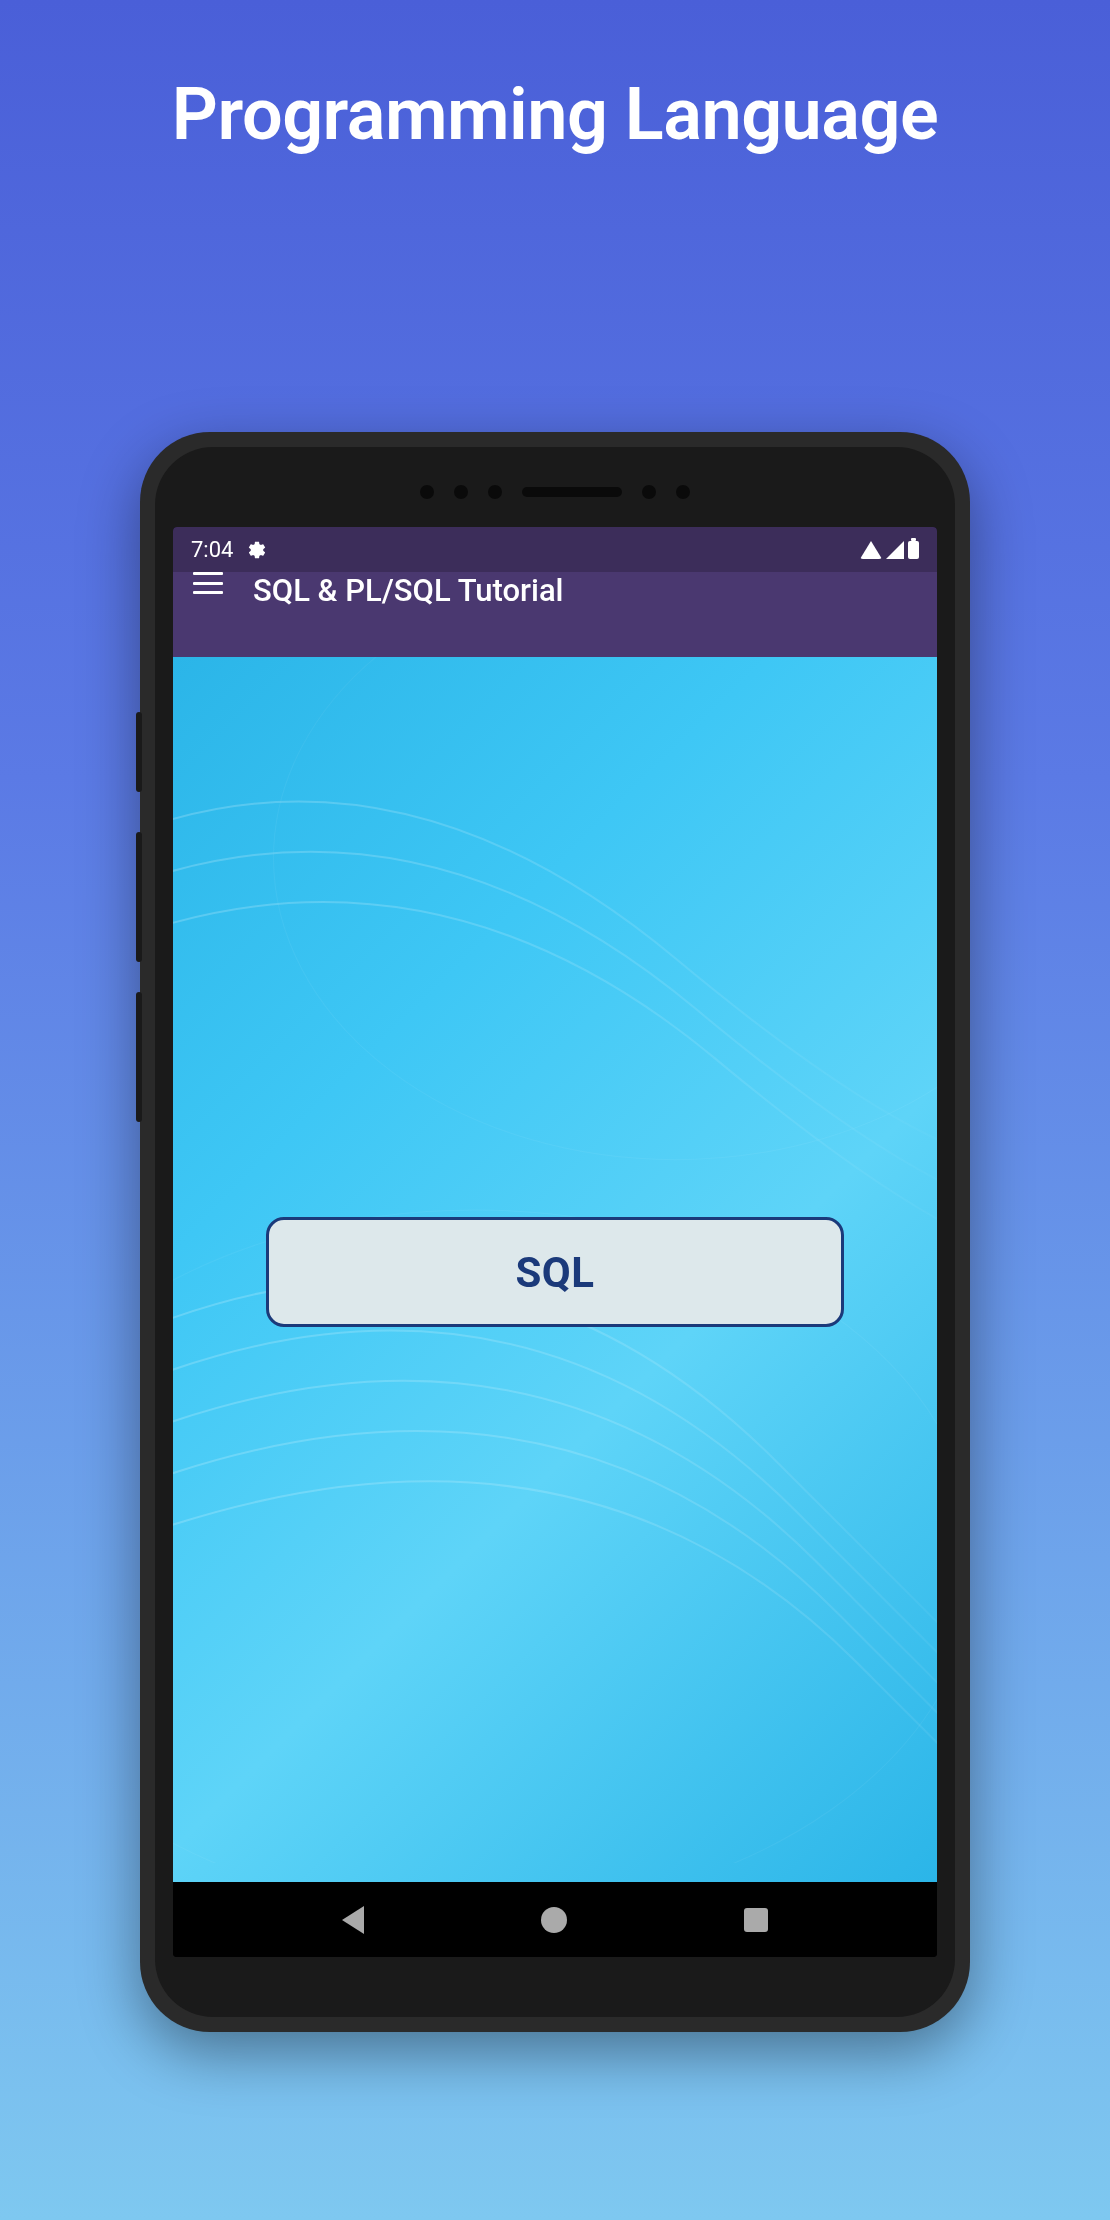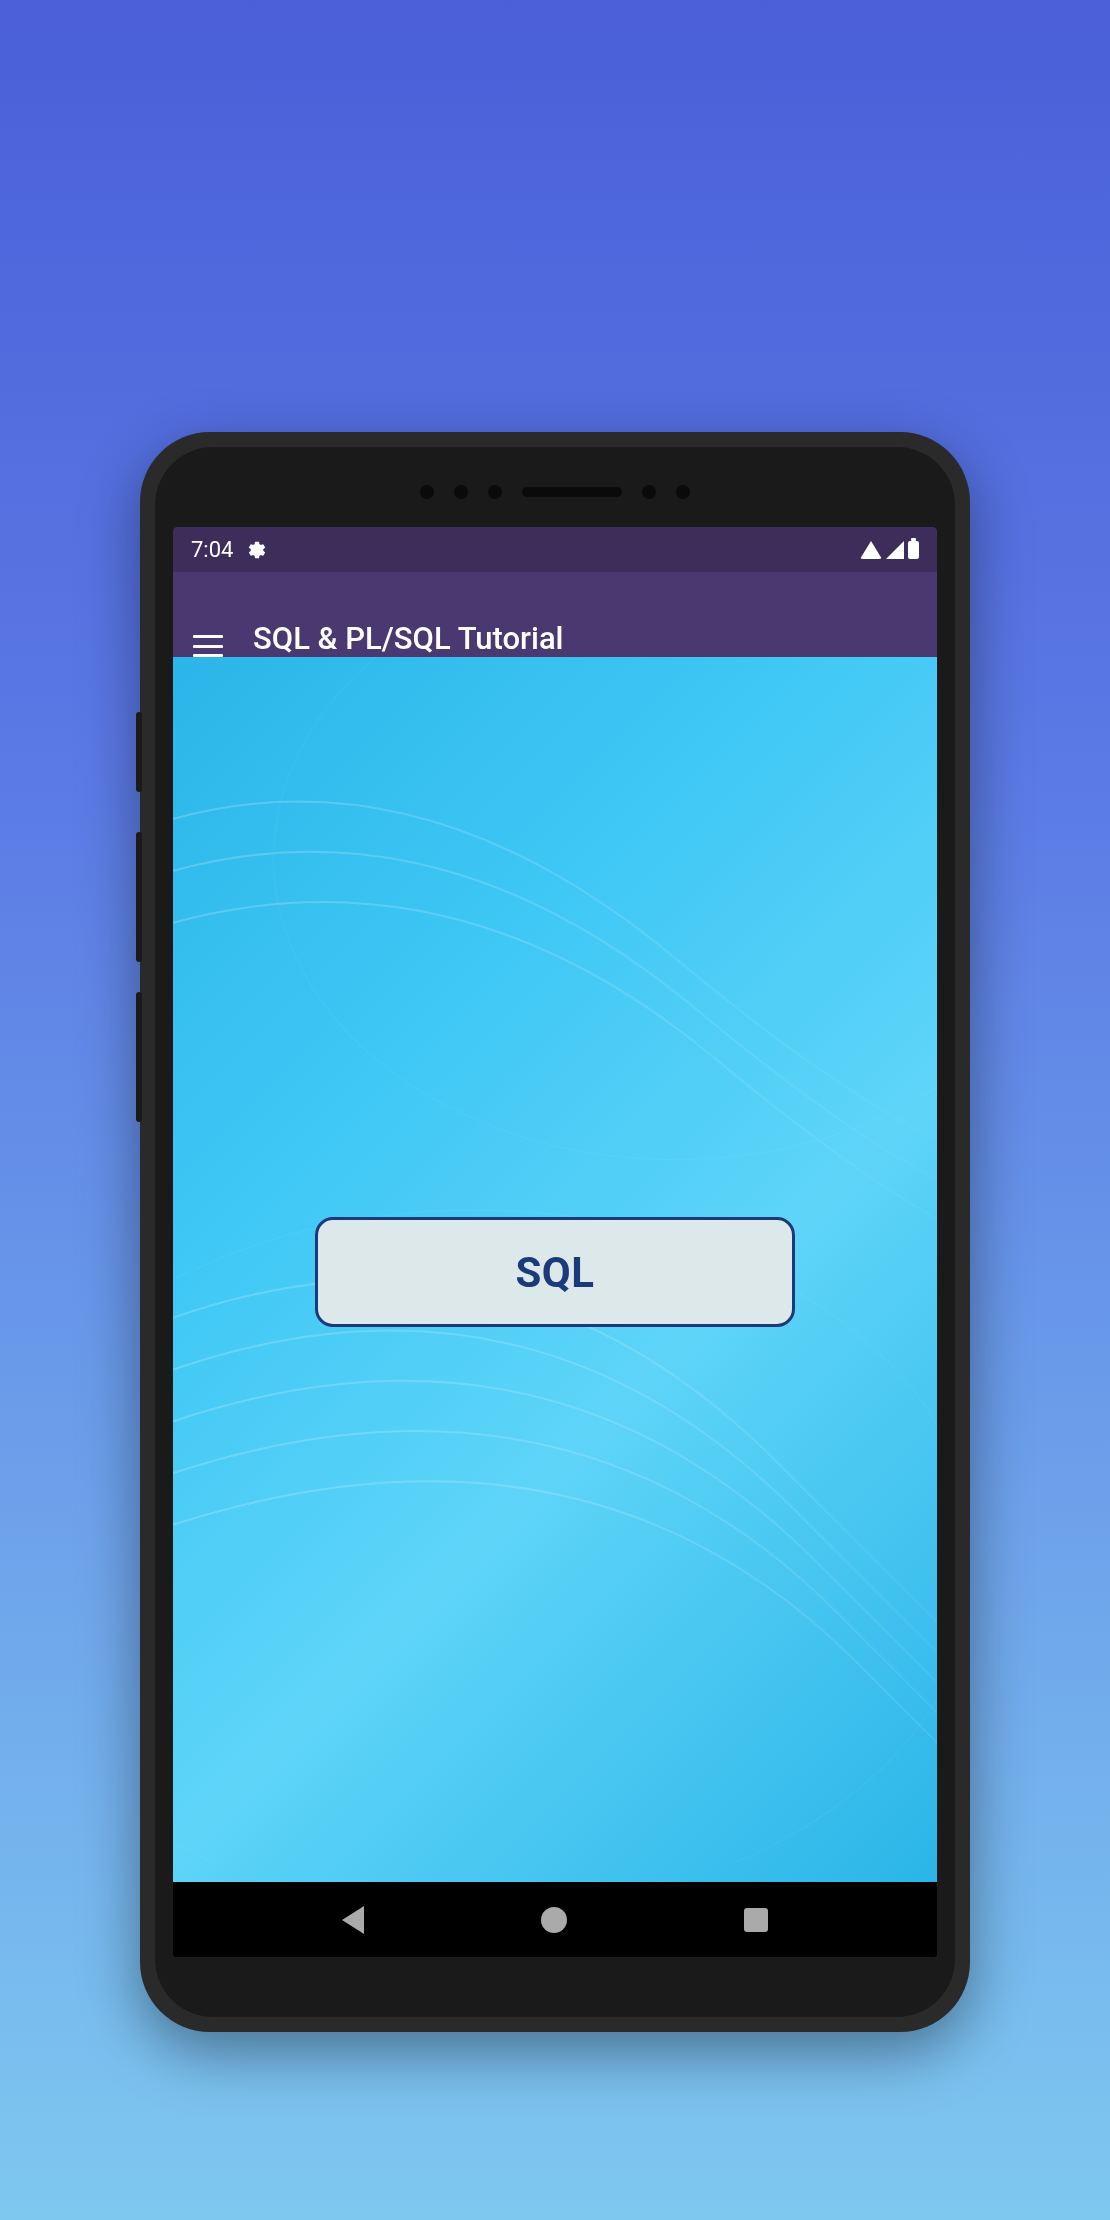--- a/index.html
+++ b/index.html
@@ -144,21 +144,21 @@
   width: 5px;
   height: 3px;
   background: #fff;
   border-radius: 1px;
 }
 
 .app-bar {
   height: 85px;
   background: #4a3870;
   display: flex;
-  align-items: flex-end;
+  align-items: flex-start;
   padding: 0 20px;
   gap: 30px;
 }
 
 .hamburger {
   width: 30px;
   height: 22px;
   display: flex;
   flex-direction: column;
   justify-content: space-between;
@@ -195,21 +195,21 @@
   top: 560px;
   left: 0;
   right: 0;
   display: flex;
   flex-direction: column;
   align-items: center;
   gap: 40px;
 }
 
 .action-button {
-  width: 480px;
+  width: 578px;
   height: 110px;
   background: #dde8eb;
   border: 3px solid #1b3a7a;
   border-radius: 18px;
   color: #1b3a7a;
   font-size: 42px;
   font-weight: 700;
   display: flex;
   align-items: center;
   justify-content: center;
@@ -259,20 +259,21 @@
   border-radius: 3px;
 }
 .sb1 { top: 280px; height: 80px; }
 .sb2 { top: 400px; height: 130px; }
 .sb3 { top: 560px; height: 130px; }
 </style>
 </head>
 <body>
 
 <div class="promo-title">
+  <div>Programming Language</div>
 </div>
 
 <div class="phone-frame">
   <div class="side-button sb1"></div>
   <div class="side-button sb2"></div>
   <div class="side-button sb3"></div>
   <div class="phone-inner">
     <div class="phone-sensors">
       <div class="sensor-dot"></div>
       <div class="sensor-dot"></div>

